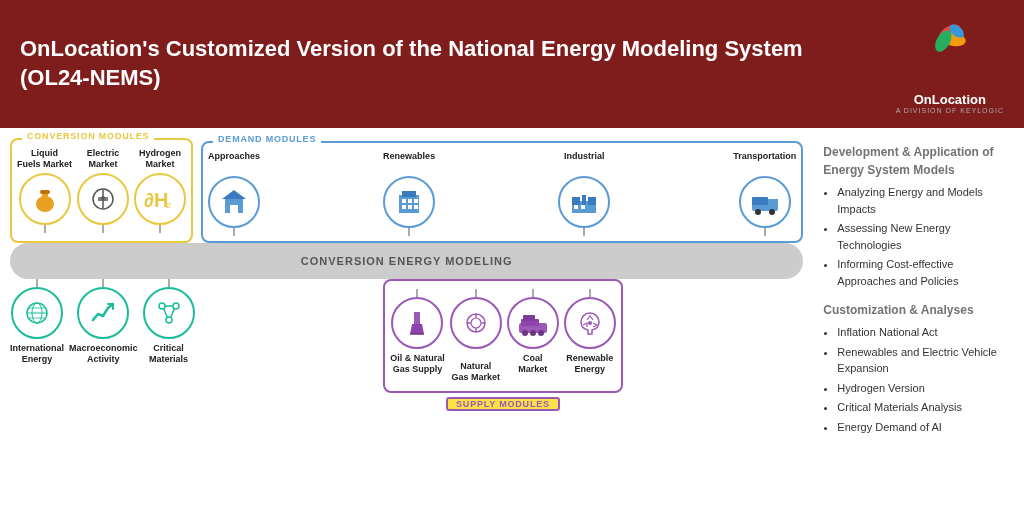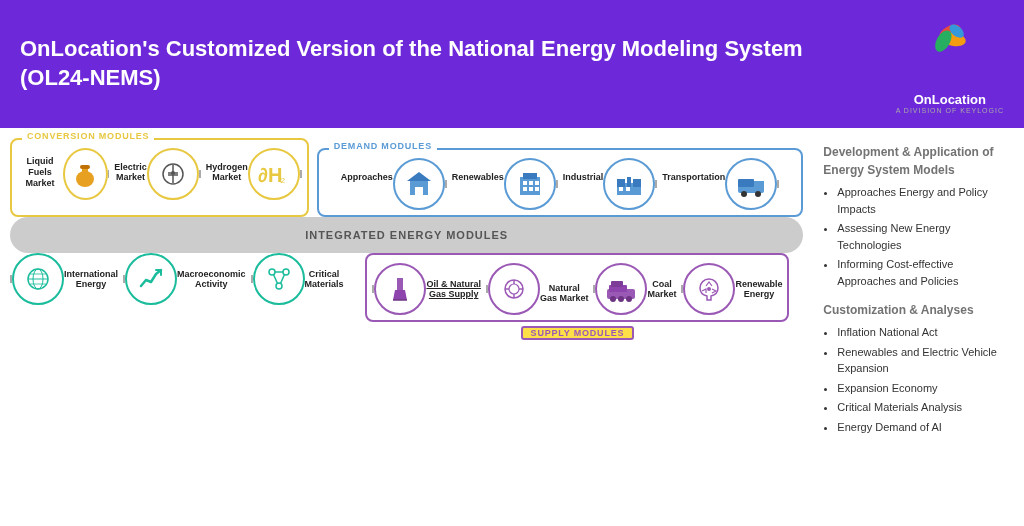--- a/index.html
+++ b/index.html
@@ -5,21 +5,21 @@
     * { box-sizing: border-box; margin: 0; padding: 0; }
     body {
       font-family: Arial, sans-serif;
       background: #fff;
       width: 1024px;
       height: 526px;
       overflow: hidden;
     }
 
     .header {
-      background: #6d28d9;
+      background: #7f1d1d;
       color: white;
       padding: 14px 20px 14px 20px;
       display: flex;
       align-items: center;
       justify-content: space-between;
       min-height: 90px;
     }
 
     .header-title {
       font-size: 22px;
@@ -46,31 +46,31 @@
       padding: 10px 10px 10px 10px;
       gap: 10px;
     }
 
     .conversion-label { color: #e8c840; }
     .demand-label { color: #5b9bd5; }
 
     .conversion-modules-box {
       border: 2px solid #e8c840;
       border-radius: 8px;
-      padding: 8px 5px 15px;
+      padding: 8px 5px 8px;
       position: relative;
       display: flex;
       gap: 5px;
       margin-right: 8px;
     }
 
     .demand-modules-box {
       border: 2px solid #5b9bd5;
       border-radius: 8px;
-      padding: 8px 22px 5px;
+      padding: 8px 5px 5px;
       position: relative;
       display: flex;
       gap: 5px;
       flex: 1;
       justify-content: space-between;
     }
 
     .box-label {
       position: absolute;
       top: -9px;
@@ -184,21 +184,21 @@
       display: flex;
       flex-direction: column;
       width: 100%;
       height: 100%;
       position: relative;
     }
 
     
     .col-with-stem {
       display: flex;
-      flex-direction: row;
+      flex-direction: column;
       align-items: center;
     }
 
     .stem-top {
       width: 2px;
       height: 8px;
       background: #aaa;
     }
 
     .stem-bottom {
@@ -331,21 +331,21 @@
           <div class="stem-bottom"></div>
         </div>
       </div>
     </div>
 
     <div style="display:flex; align-items:center; width:100%; position:relative; margin: 0;">
 
       <div style="display:flex; position:absolute; left:0; top:0; width:100%; height:100%; pointer-events:none; z-index:1;">
       </div>
       <div class="integration-bar">
-        <span>INTEGRATED ENERGY MODULES</span>
+        <span>CONVERSION ENERGY MODELING</span>
       </div>
     </div>
 
     <div style="display:flex; align-items:flex-start; width:100%; margin-top:0;">
 
       <div style="display:flex; gap:5px; margin-right:8px;">
 
         <div class="col-with-stem">
           <div class="stem-top"></div>
           <div class="circle-icon circle-teal">
@@ -393,21 +393,21 @@
           <div class="col-with-stem">
             <div class="stem-top"></div>
             <div class="circle-icon circle-purple">
               <svg width="30" height="30" viewBox="0 0 30 30">
                   <rect x="12" y="4" width="6" height="12" fill="#9b59b6"></rect>
                   <polygon points="10,16 20,16 22,26 8,26" fill="#8e44ad"></polygon>
                   <line x1="8" y1="26" x2="22" y2="26" stroke="#6c3483" stroke-width="1.5"></line>
                   <rect x="9" y="7" width="3" height="5" rx="1" fill="white" opacity="0.5"></rect>
                 </svg>
             </div>
-            <div class="module-item-name" style="margin-top:4px;text-decoration:underline;">Oil &amp; Natural<br>Gas Supply</div>
+            <div class="module-item-name" style="margin-top:4px;">Oil &amp; Natural<br>Gas Supply</div>
           </div>
 
           <div class="col-with-stem">
             <div class="stem-top"></div>
             <div class="circle-icon circle-purple">
               <svg width="30" height="30" viewBox="0 0 30 30">
                   <circle cx="15" cy="15" r="9" fill="none" stroke="#9b59b6" stroke-width="1.5"></circle>
                   <circle cx="15" cy="15" r="5" fill="none" stroke="#9b59b6" stroke-width="1.2"></circle>
                   <line x1="6" y1="15" x2="10" y2="15" stroke="#9b59b6" stroke-width="1.5"></line>
                   <line x1="20" y1="15" x2="24" y2="15" stroke="#9b59b6" stroke-width="1.5"></line>
@@ -448,26 +448,26 @@
 
         <div class="supply-bottom-label">SUPPLY MODULES</div>
       </div>
     </div>
 
   </div>
 
   <div class="right-panel">
     <h3>Development &amp; Application of Energy System Models</h3>
     <ul>
-      <li>Approaches Energy and Policy Impacts</li>
+      <li>Analyzing Energy and Models Impacts</li>
       <li>Assessing New Energy Technologies</li>
       <li>Informing Cost-effective Approaches and Policies</li>
     </ul>
     <h3>Customization &amp; Analyses</h3>
     <ul>
       <li>Inflation National Act</li>
       <li>Renewables and Electric Vehicle Expansion</li>
-      <li>Expansion Economy</li>
+      <li>Hydrogen Version</li>
       <li>Critical Materials Analysis</li>
       <li>Energy Demand of AI</li>
     </ul>
   </div>
 </div>
 
 </body></html>

